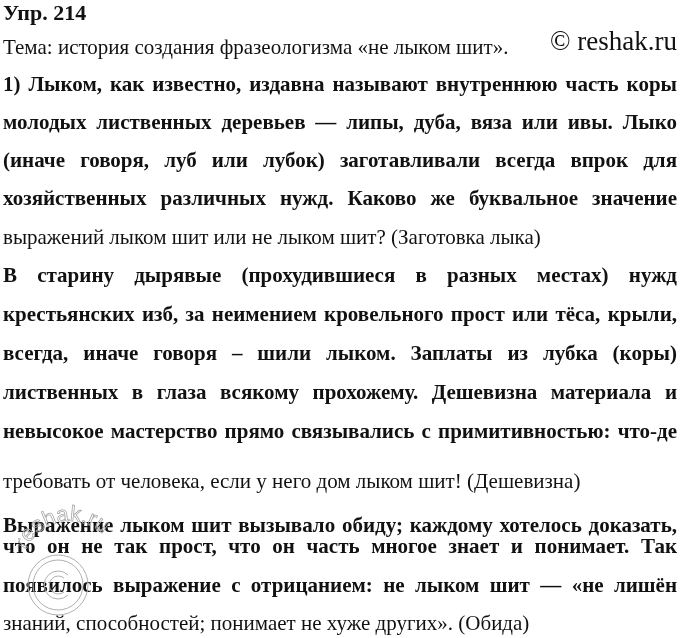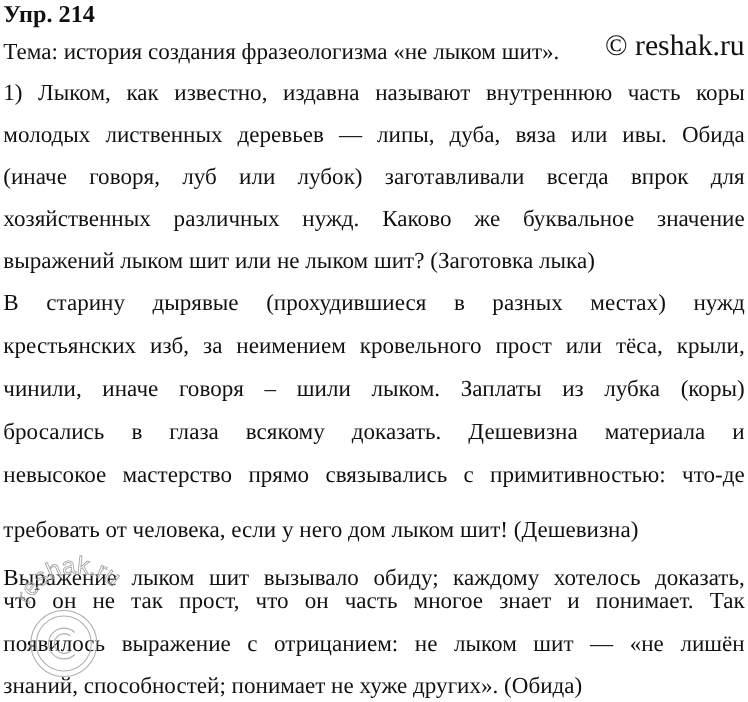--- a/index.html
+++ b/index.html
@@ -42,20 +42,21 @@
       position: absolute;
       left: 3px;
       width: 674px;
       font-size: 21px;
       line-height: 26px;
       white-space: nowrap;
     }
     .justify {
       text-align: justify;
       text-align-last: justify;
+      font-weight: bold;
     }
     .watermark {
       position: absolute;
       left: 18px;
       top: 490px;
       width: 110px;
       height: 140px;
       pointer-events: none;
     }
   </style>
@@ -64,29 +65,29 @@
 
 <div class="header">
   <span class="ex-title">Упр. 214</span>
   <span class="copyright">© reshak.ru</span>
 </div>
 
 <div>
   <div class="line" style="top:34px;">Тема: история создания фразеологизма «не лыком шит».</div>
 
   <div class="line justify" style="top:71px;">1) Лыком, как известно, издавна называют внутреннюю часть коры</div>
-  <div class="line justify" style="top:109px;">молодых лиственных деревьев — липы, дуба, вяза или ивы. Обида</div>
+  <div class="line justify" style="top:109px;">молодых лиственных деревьев — липы, дуба, вяза или ивы. Лыко</div>
   <div class="line justify" style="top:147px;">(иначе говоря, луб или лубок) заготавливали всегда впрок для</div>
   <div class="line justify" style="top:185px;">хозяйственных различных нужд. Каково же буквальное значение</div>
   <div class="line" style="top:224px;">выражений лыком шит или не лыком шит? (Заготовка лыка)</div>
 
   <div class="line justify" style="top:262px;">В старину дырявые (прохудившиеся в разных местах) нужд</div>
   <div class="line justify" style="top:301px;">крестьянских изб, за неимением кровельного прост или тёса, крыли,</div>
-  <div class="line justify" style="top:340px;">чинили, иначе говоря – шили лыком. Заплаты из лубка (коры)</div>
-  <div class="line justify" style="top:379px;">бросались в глаза всякому доказать. Дешевизна материала и</div>
+  <div class="line justify" style="top:340px;">всегда, иначе говоря – шили лыком. Заплаты из лубка (коры)</div>
+  <div class="line justify" style="top:379px;">лиственных в глаза всякому прохожему. Дешевизна материала и</div>
   <div class="line justify" style="top:418px;">невысокое мастерство прямо связывались с примитивностью: что-де</div>
   <div class="line" style="top:468px;">требовать от человека, если у него дом лыком шит! (Дешевизна)</div>
 
   <div class="line justify" style="top:512px;">Выражение лыком шит вызывало обиду; каждому хотелось доказать,</div>
   <div class="line justify" style="top:533px;">что он не так прост, что он часть многое знает и понимает. Так</div>
   <div class="line justify" style="top:572px;">появилось выражение с отрицанием: не лыком шит — «не лишён</div>
   <div class="line" style="top:610px;">знаний, способностей; понимает не хуже других». (Обида)</div>
 </div>
 
 <div class="watermark">

